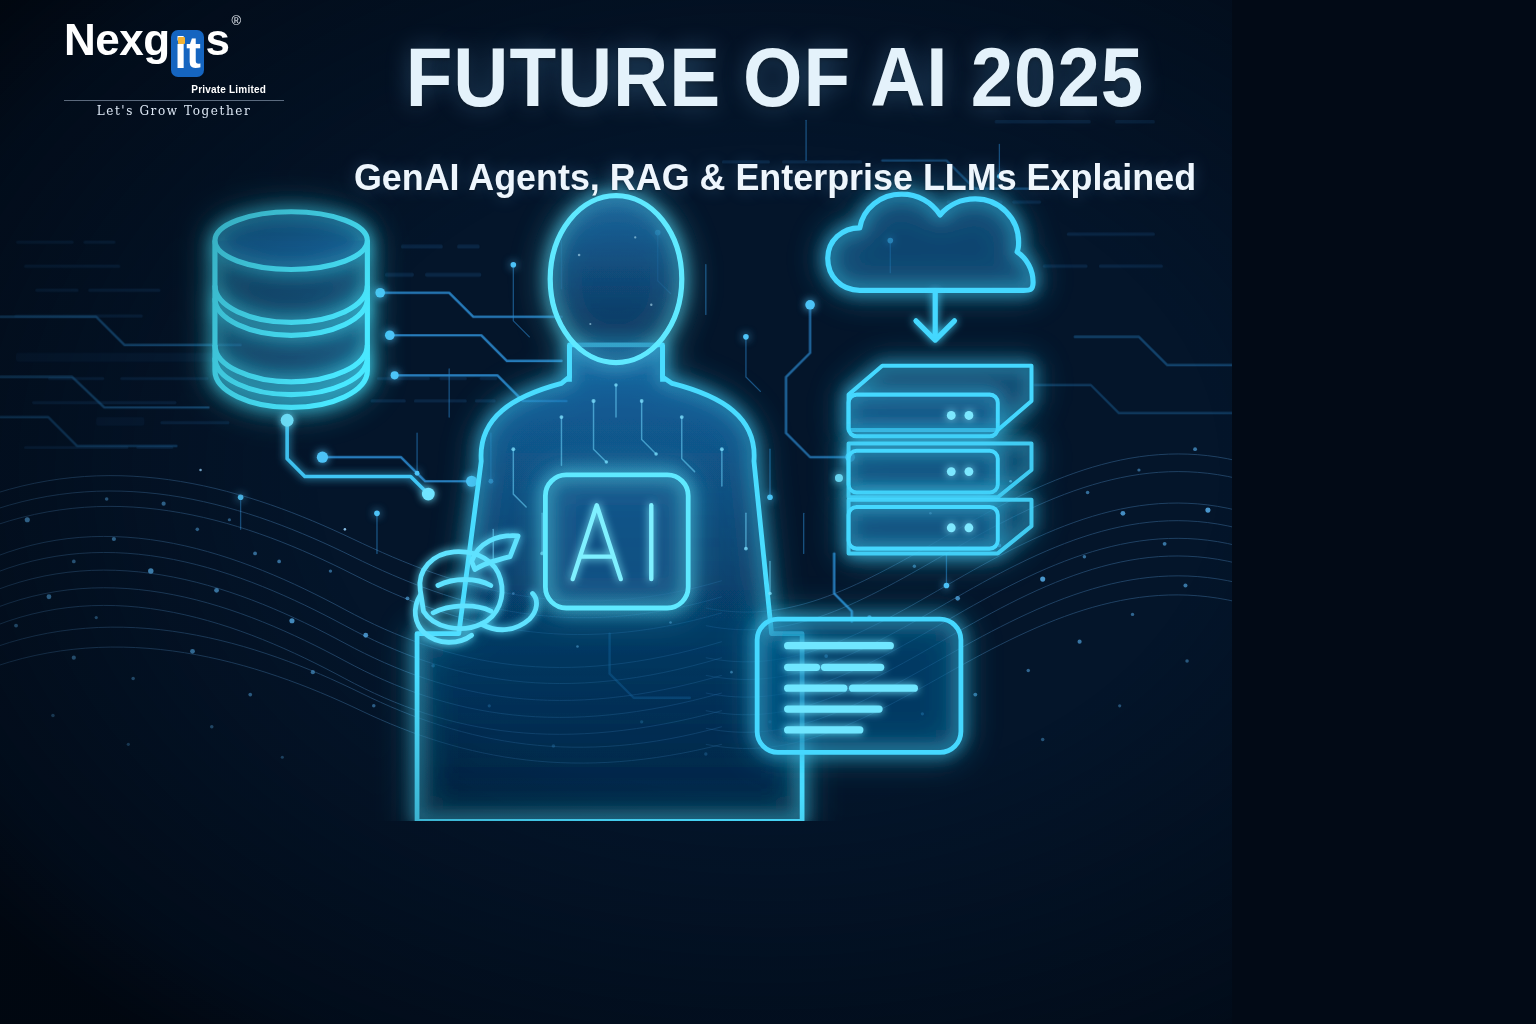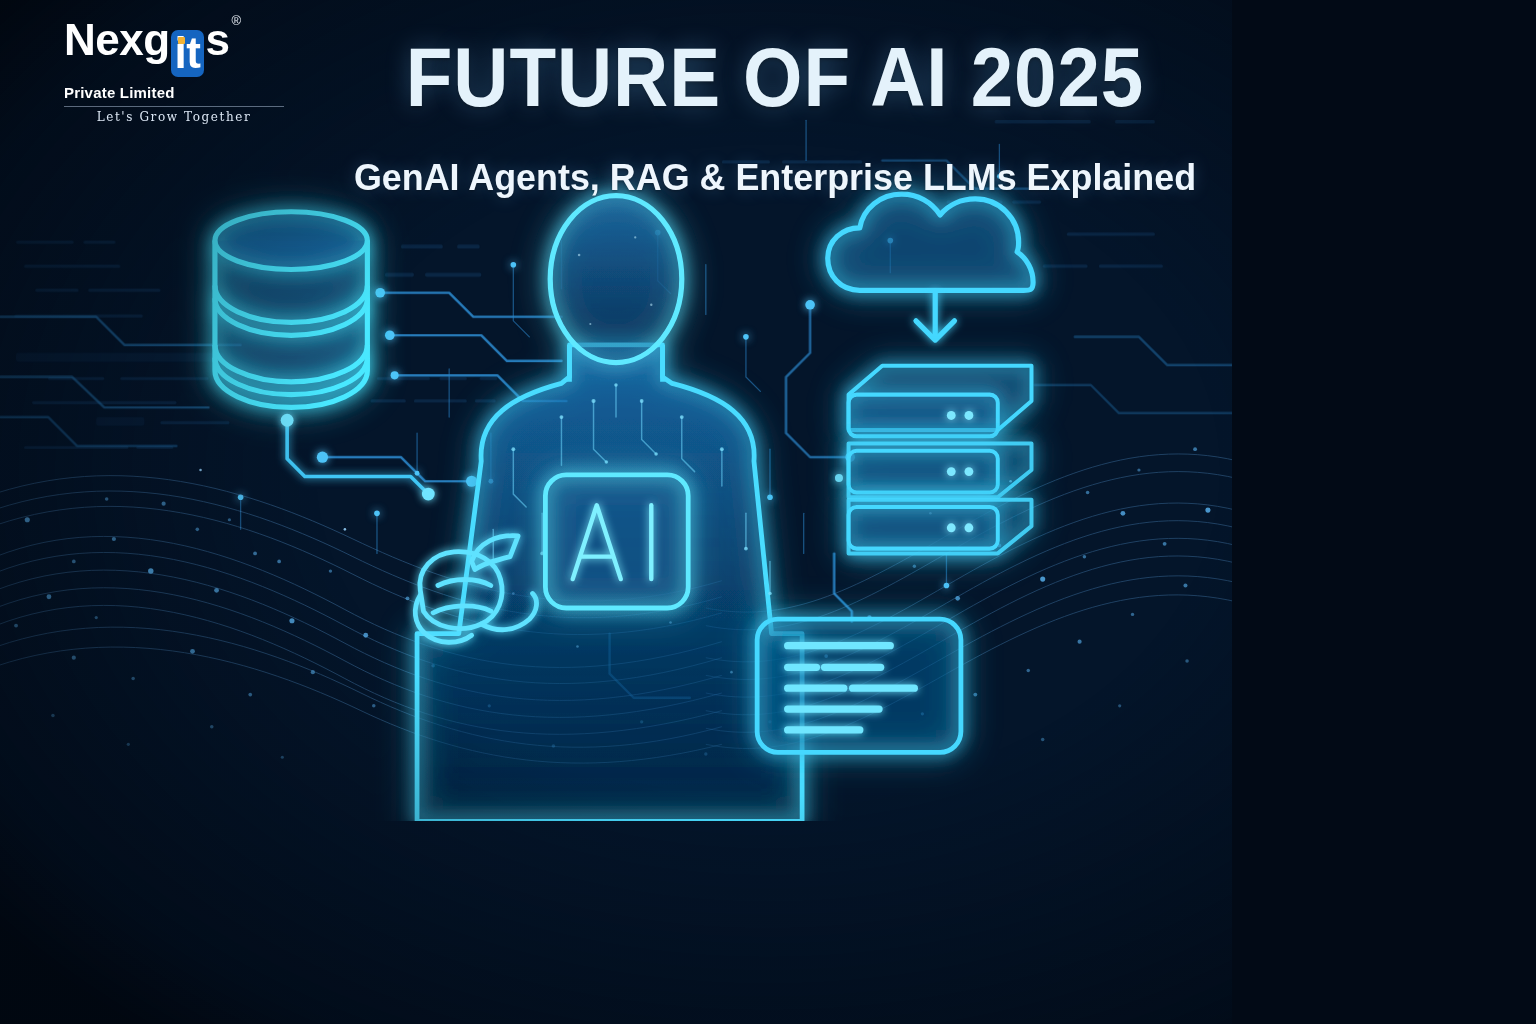--- a/index.html
+++ b/index.html
@@ -75,23 +75,24 @@
     font-size: 13px;
     font-weight: 400;
     vertical-align: super;
     color: #e9eef5;
     margin-left: 2px;
     line-height: 1;
     position: relative;
     top: -4px;
   }
   #logo-sub {
-    font-size: 15px;
+    font-size: 10px;
     font-weight: 700;
     color: #ffffff;
+    text-align: right;
     margin-top: -5px;
     padding-right: 18px;
     letter-spacing: 0.2px;
   }
   #logo-rule {
     height: 1px;
     background: rgba(200,220,245,0.45);
     margin: 5px 0 3px 0;
     width: 100%;
   }

